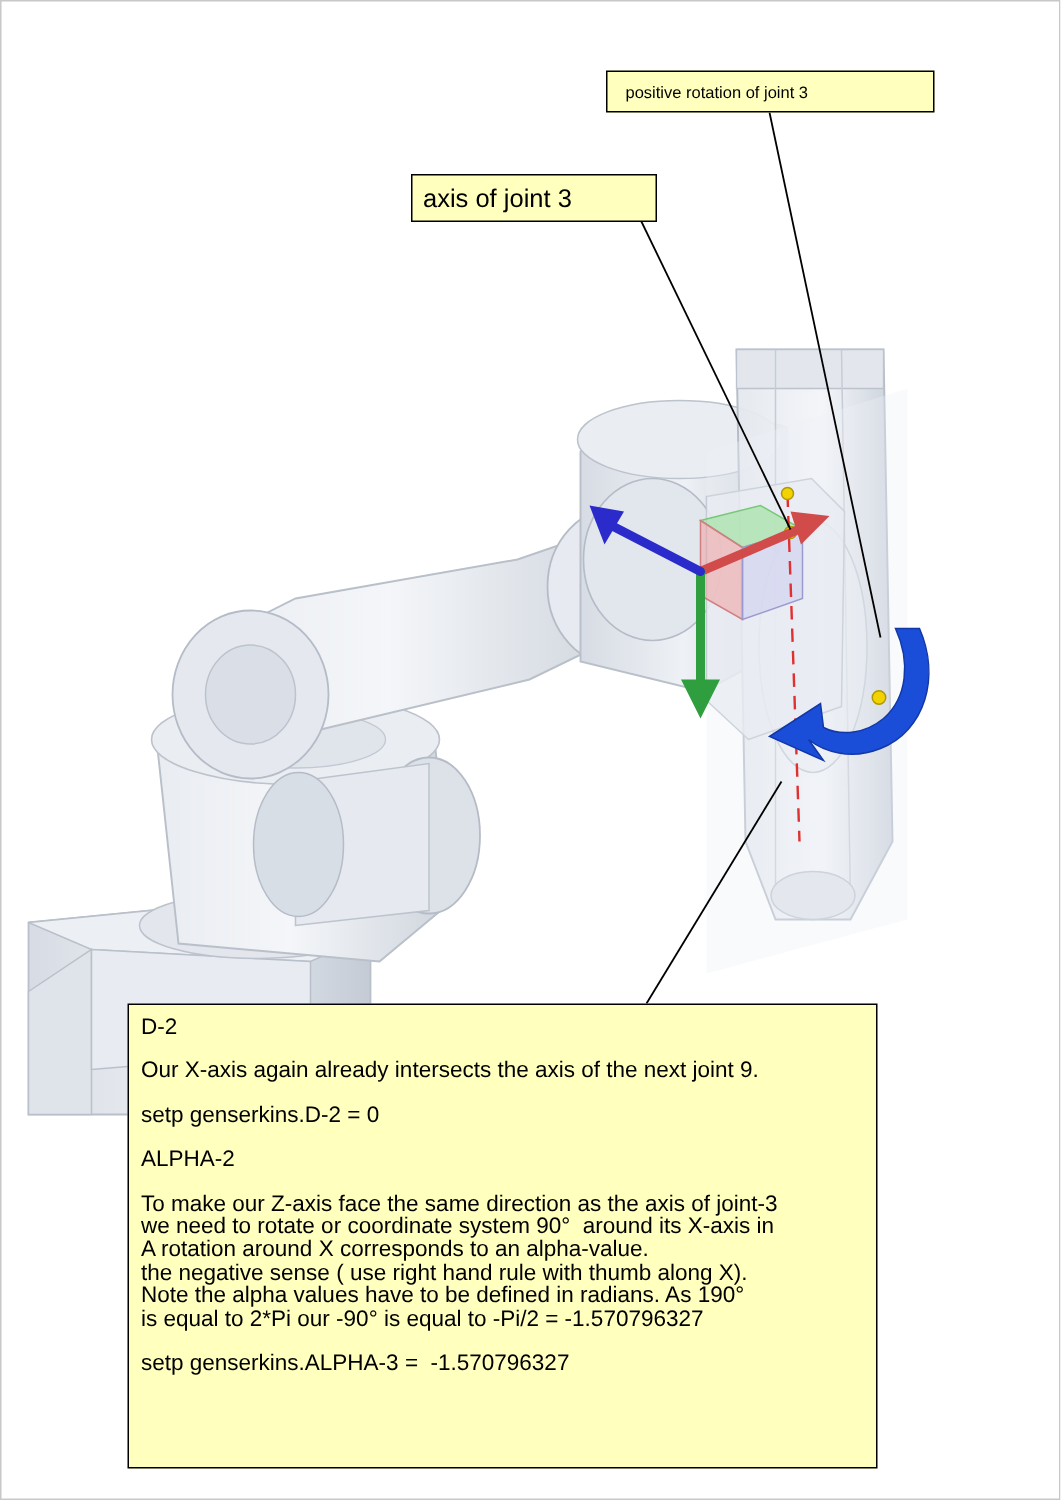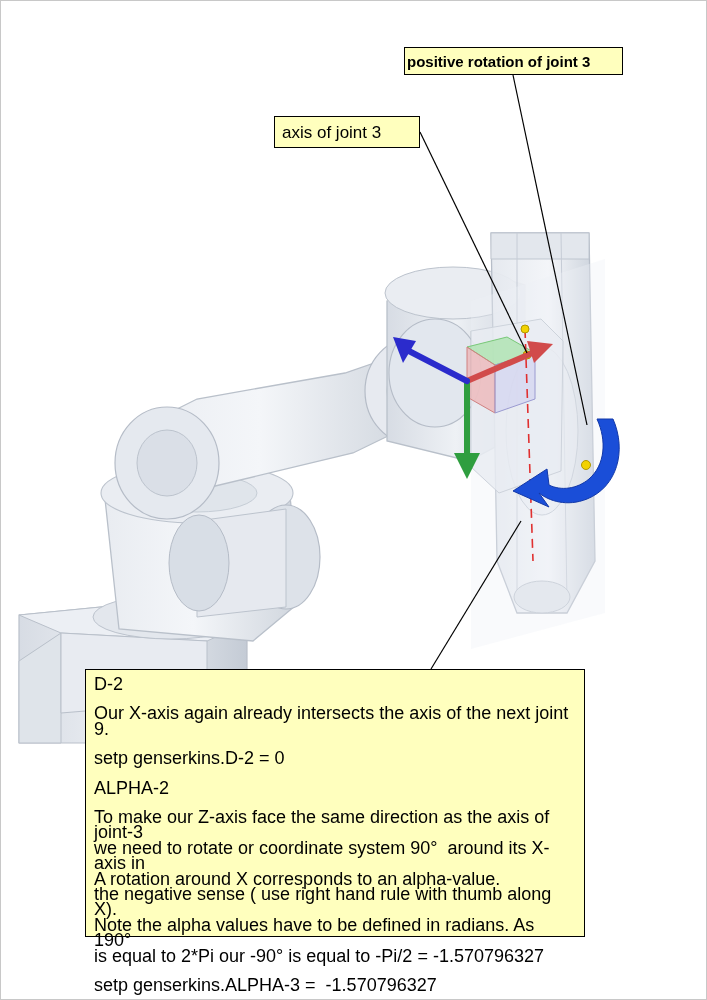--- a/index.html
+++ b/index.html
@@ -32,40 +32,39 @@
     border: 1px solid #000000;
     box-sizing: border-box;
     font-family: "Liberation Sans", sans-serif;
     color: #000000;
   }
   #callout-positive-rotation {
     left: 403px;
     top: 46px;
     width: 219px;
     height: 28px;
-    font-size: 15px;
+    font-size: 11px;
     line-height: 28px;
-    padding-left: 2px;
-    font-weight: bold;
+    padding-left: 12px;
   }
   #callout-axis-joint3 {
     left: 273px;
     top: 115px;
-    width: 146px;
+    width: 164px;
     height: 32px;
     font-size: 17px;
     line-height: 32px;
     padding-left: 7px;
   }
   #callout-text-block {
     left: 84px;
     top: 668px;
     width: 500px;
-    height: 268px;
-    font-size: 18px;
+    height: 310px;
+    font-size: 15px;
     line-height: 15.4px;
     padding: 7px 8px 0 8px;
   }
   #callout-text-block p {
     margin: 0;
     white-space: pre-wrap;
   }
   #callout-text-block p.gap {
     margin-top: 14px;
   }

